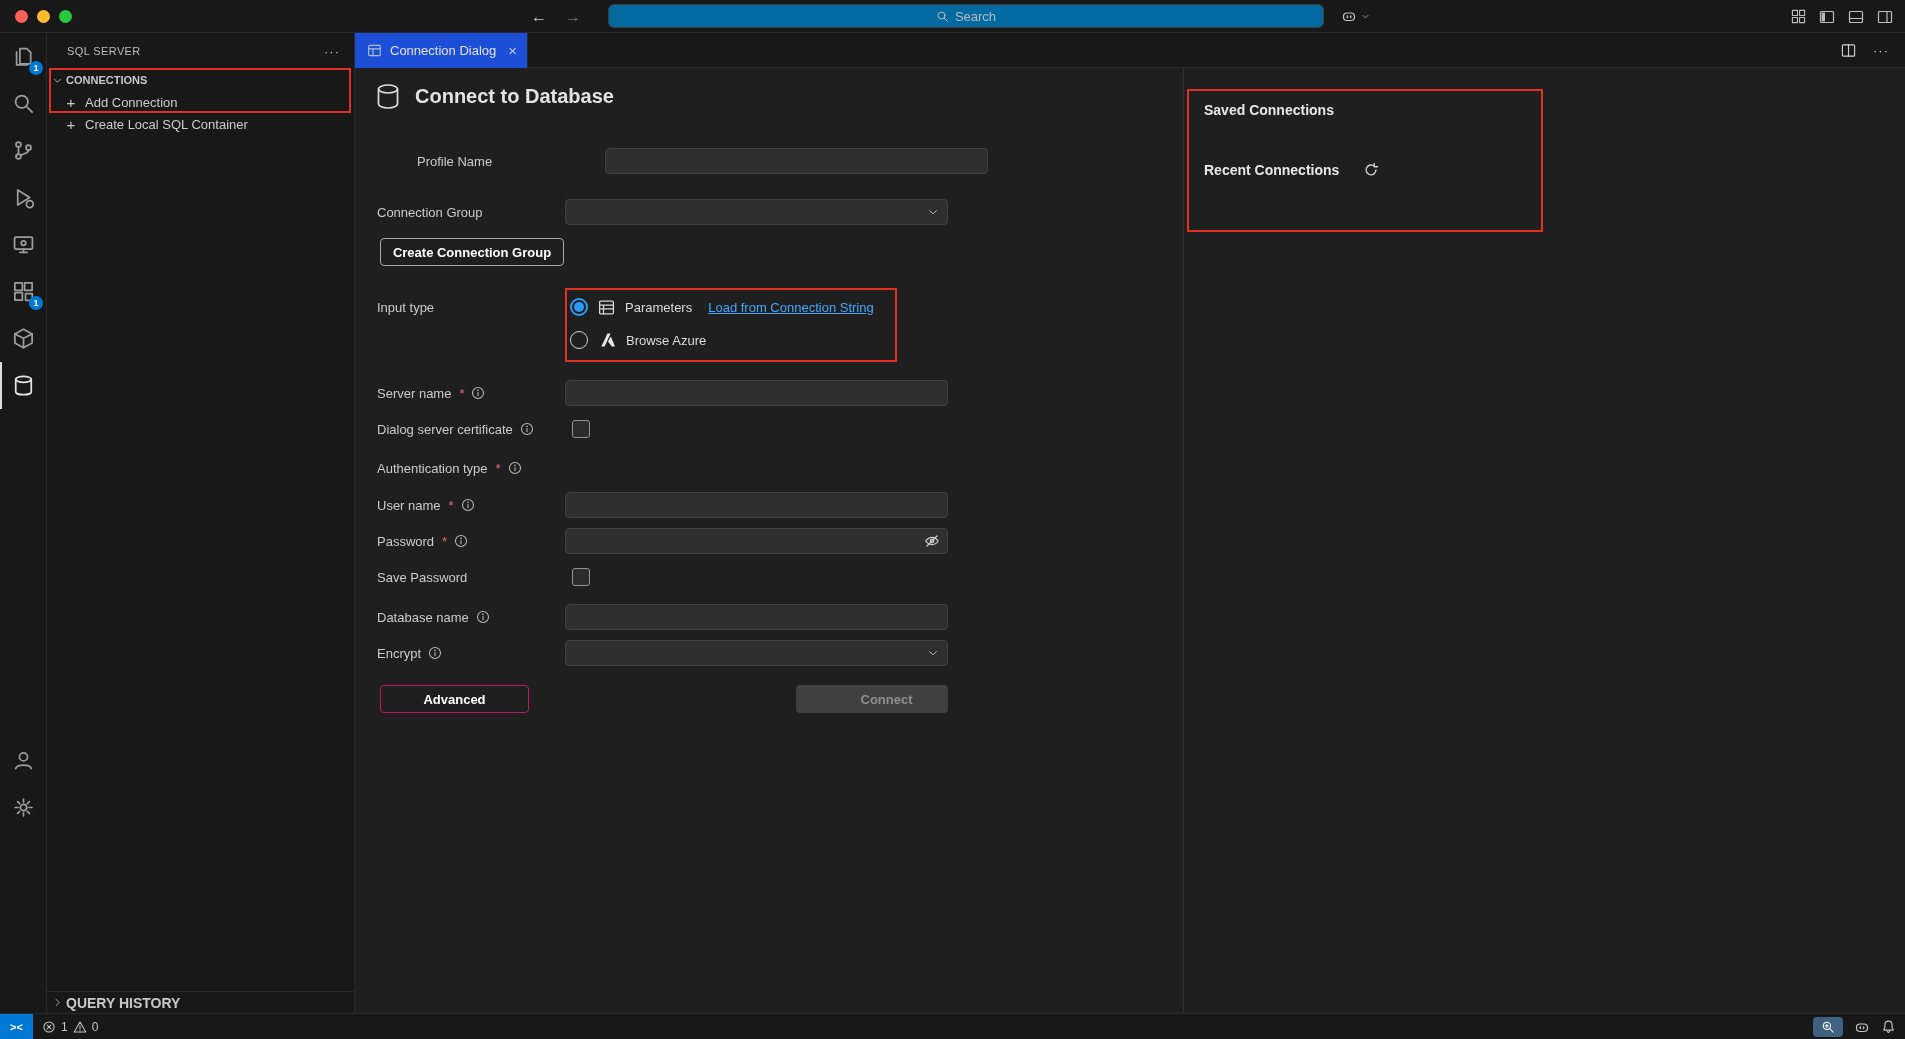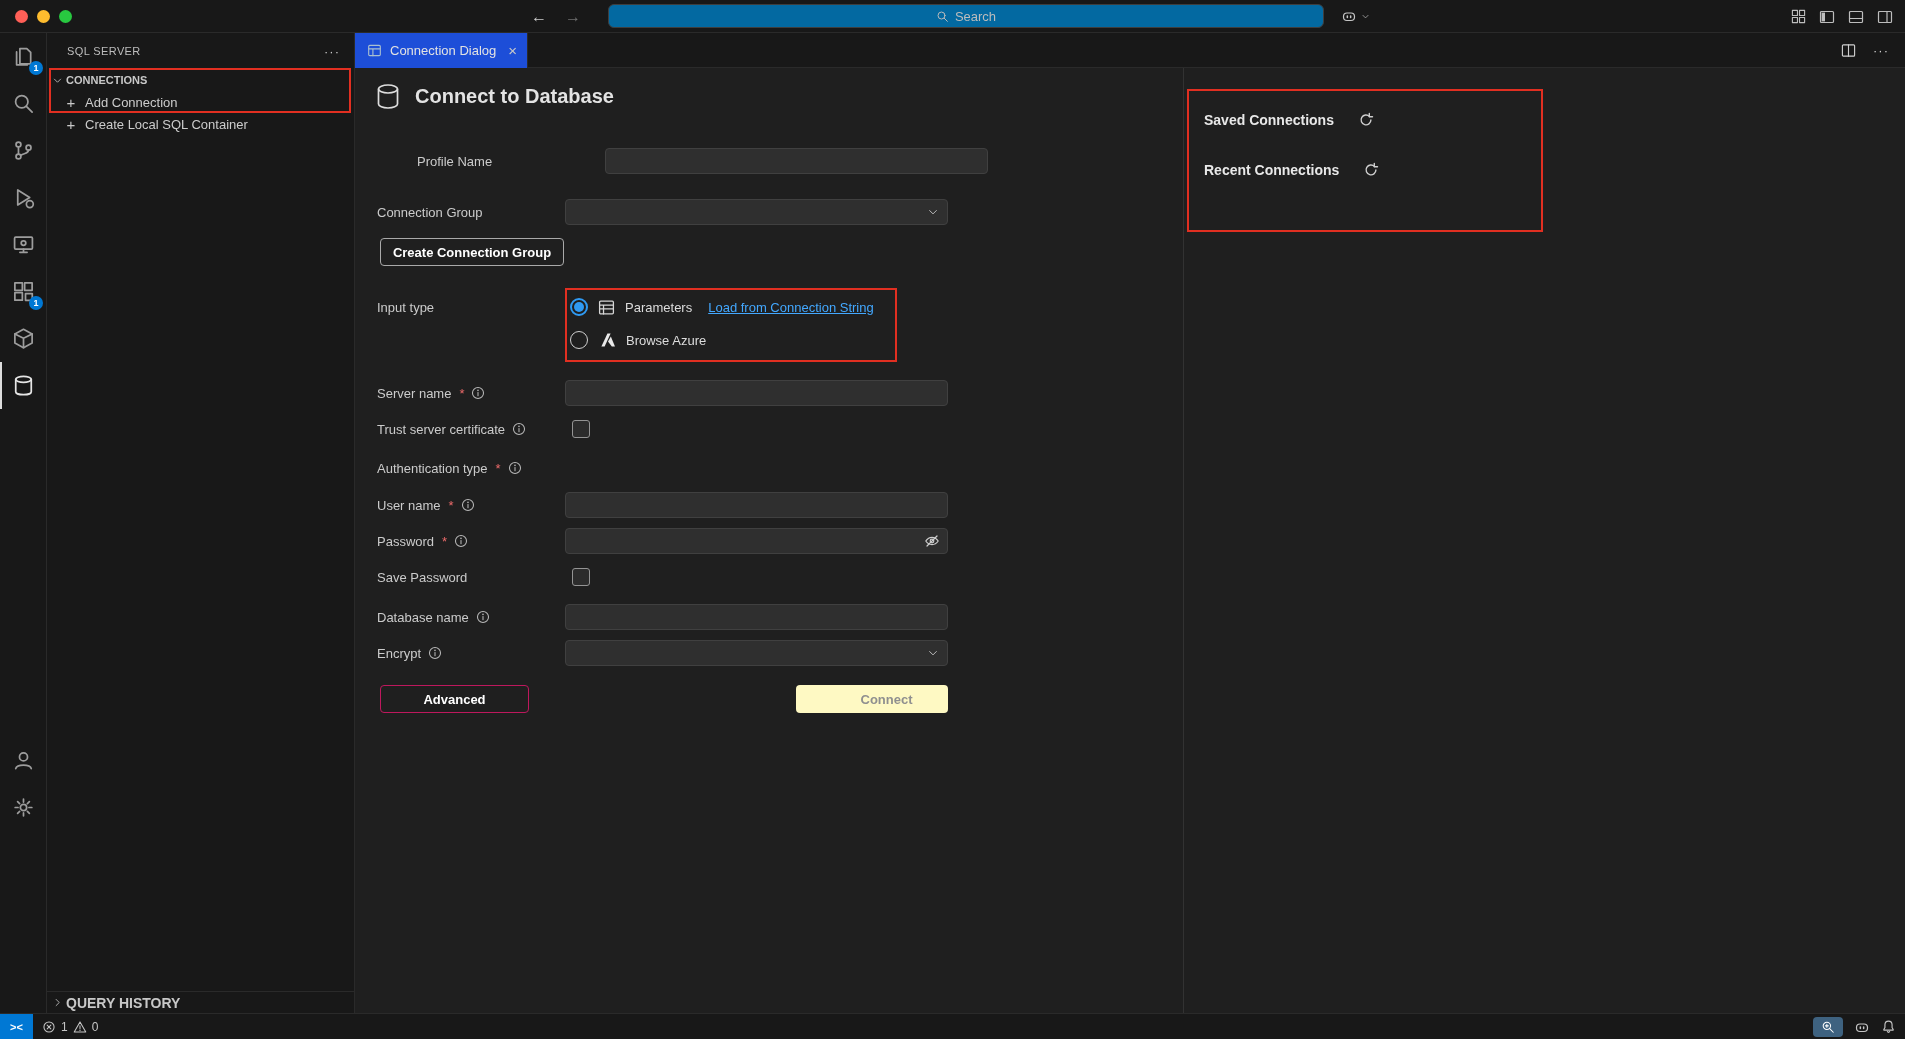--- a/index.html
+++ b/index.html
@@ -85,38 +85,38 @@
   .radio-row { position:absolute; left:215px; height:26px; display:flex; align-items:center; gap:10px; color:#dcdcdc; }
   .radio { width:18px; height:18px; border-radius:50%; border:1px solid #cfcfcf; position:relative; flex:none; }
   .radio.on { border:2px solid #2f9af3; }
   .radio.on::after { content:""; position:absolute; inset:2px; border-radius:50%; background:#2f9af3; }
   .opt-ic { color:#d6d6d6; }
   .link { color:#43a8ff; text-decoration:underline; margin-left:6px; }
 
   .btn { position:absolute; height:28px; display:flex; align-items:center; justify-content:center;
          border-radius:4px; font-weight:700; font-size:13px; }
   .btn.outline { border:1px solid #a9a9a9; color:#ffffff; background:transparent; }
-  .btn.disabled { background:#fef9c3; color:#8f8f8f;padding-left:29px; }
+  .btn.disabled { background:#404040; color:#8f8f8f;padding-left:29px; }
   .create-group { left:25px; top:170px; width:184px; }
   .advanced { left:25px; top:617px; width:149px; }
   .connect { left:441px; top:617px; width:152px; }
 
   
   .r-profile { top:80px;margin-left:40px; } .r-group { top:131px; }
   .r-itype { top:226px; } .rr-1 { top:226px; } .rr-2 { top:259px; }
   .r-server { top:312px; }
   .r-trust { top:348px; } .cb-trust { top:352px; }
   .r-auth { top:387px; } .r-user { top:424px; } .r-pass { top:460px; }
   .r-savepw { top:496px; } .cb-savepw { top:500px; }
   .r-db { top:536px; } .r-enc { top:572px; }
 
   .cp-row { position:absolute; left:20px; height:20px; display:flex; align-items:center; gap:24px; }
   .cp-row .t { font-size:14px; font-weight:700; color:#e8e8e8; }
   .cp-row .refresh { color:#cfcfcf; }
-  .cp-saved { top:42px; } .cp-recent { top:92px; }
+  .cp-saved { top:34px;flex-direction:column; } .cp-recent { top:92px; }
 
   
   .statusbar { position:absolute; left:0; bottom:0; width:100%; height:26px; background:#181818;
                border-top:1px solid #2a2a2a; display:flex; align-items:center; color:#c6c6c6;
                font-size:12px; z-index:5; }
   .remote { width:33px; align-self:stretch; background:#0078d4; color:#fff; display:flex; align-items:center;
             justify-content:center; font-weight:700; font-size:11px; }
   .problems { display:flex; align-items:center; gap:5px; margin-left:9px; }
   .sb-spacer { flex:1; }
   .sb-right { display:flex; align-items:center; gap:11px; padding-right:9px; }
@@ -401,21 +401,21 @@
               <path d="M8 7.4v3.6"></path>
             </g>
             <circle cx="8" cy="5" r="0.9" fill="currentColor"></circle>
         </svg>
       </div>
       <div class="ctl r-server">
         <input class="txt noicon" type="text" value="" style="">
       </div>
 
       <div class="flabel r-trust">
-        <span>Trust server certificate</span>
+        <span>Dialog server certificate</span>
         <svg class="info-ic" width="14" height="14" viewBox="0 0 16 16">
           <g class="st">
               <circle cx="8" cy="8" r="6.3"></circle>
               <path d="M8 7.4v3.6"></path>
             </g>
             <circle cx="8" cy="5" r="0.9" fill="currentColor"></circle>
         </svg>
       </div>
       <div class="checkbox cb-trust"></div>
 

